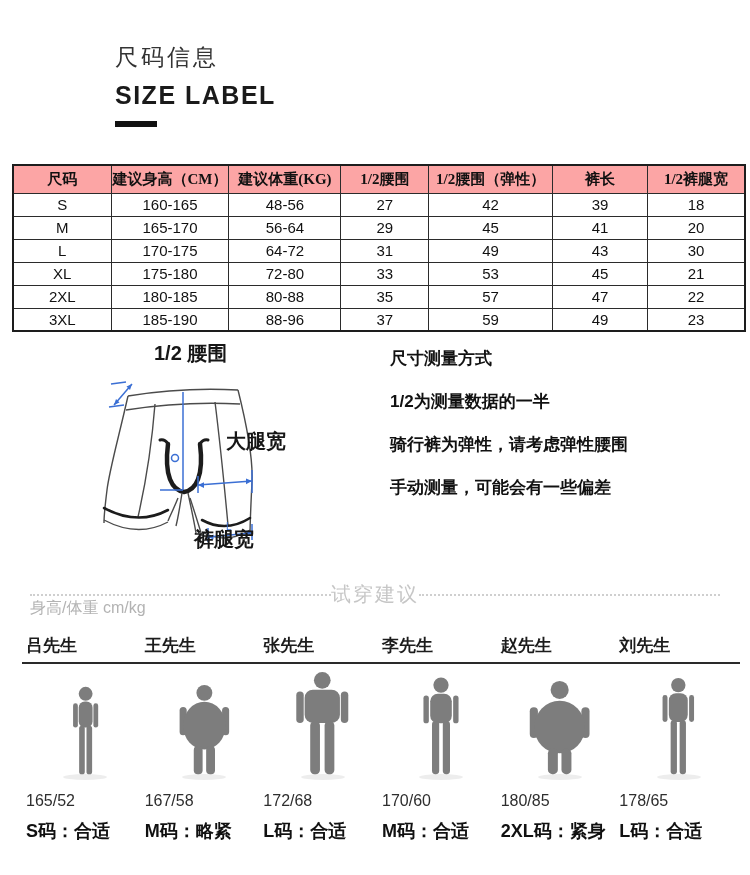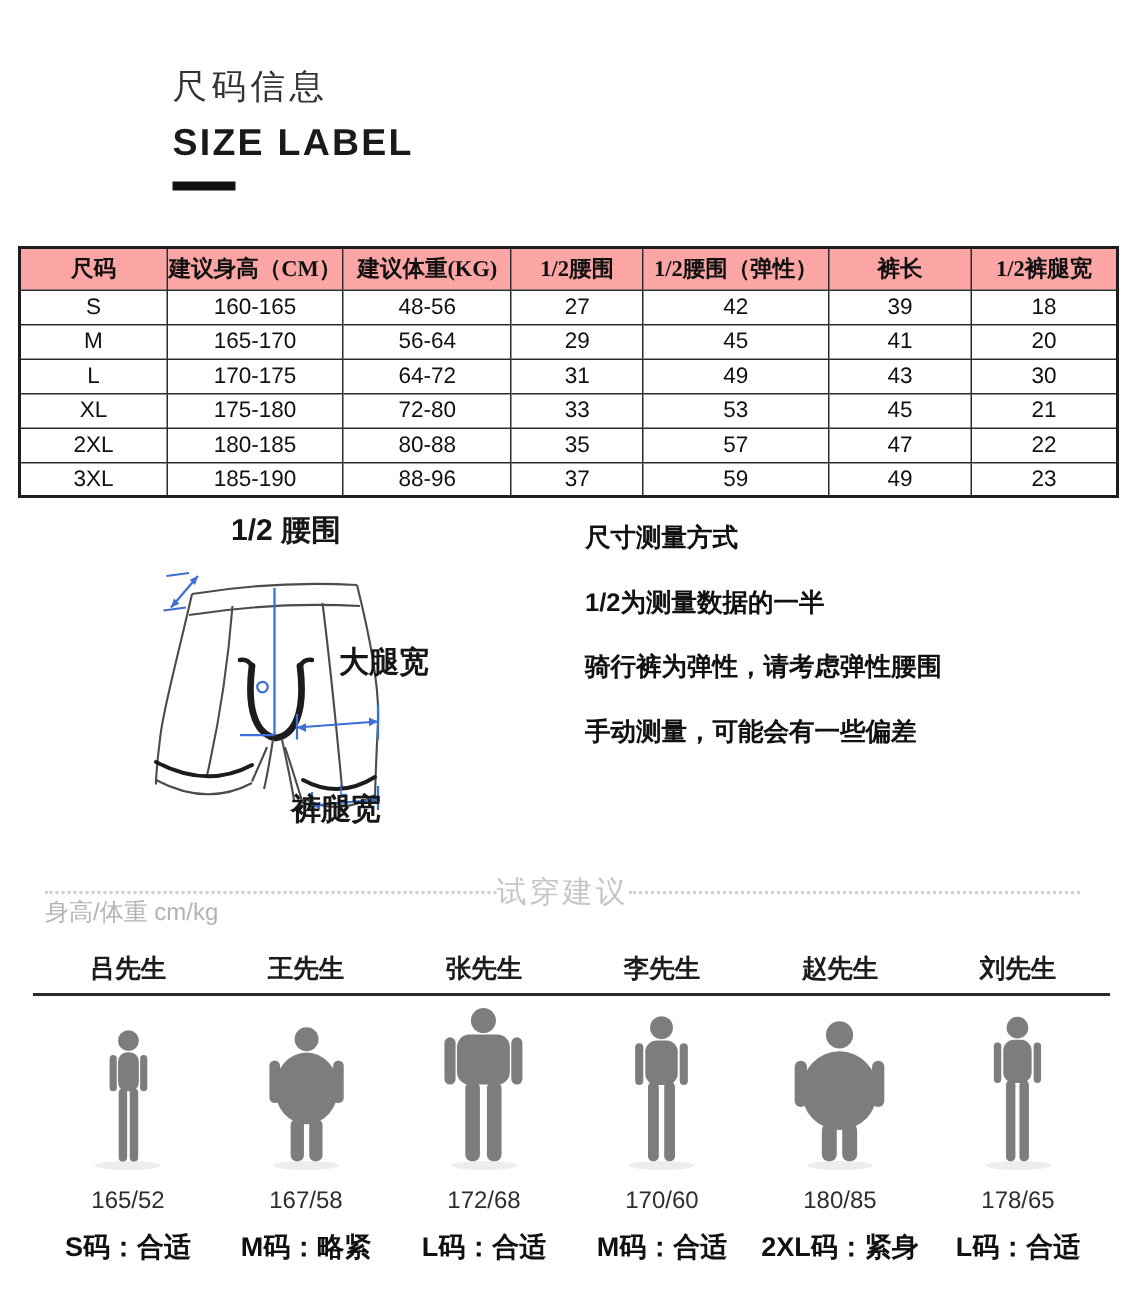--- a/index.html
+++ b/index.html
@@ -39,21 +39,21 @@
 
   
   .divider { position:absolute; left:30px; top:581px; width:690px; display:flex; align-items:center; gap:0; }
   .divider .dots { flex:1; border-top:2px dotted #cfcfcf; height:0; }
   .divider .dlabel { font-size:20px; color:#c6c6c6; letter-spacing:2px; white-space:nowrap; }
   .unit-label { position:absolute; left:30px; top:598px; font-size:16px; color:#b3b3b3; }
 
   
   .fitting-grid { position:absolute; left:26px; top:634px; width:712px; display:grid; grid-template-columns:repeat(6,1fr); }
   .names-line { position:absolute; left:22px; top:662px; width:718px; height:2px; background:#2a2a2a; }
-  .model { text-align:center; }
+  .model { text-align:left; }
   .model-name { font-size:17px; font-weight:600; color:#1c1c1c; height:22px; }
   .model-figure { height:112px; margin-top:8px; display:flex; align-items:flex-end; justify-content:center; position:relative; }
   .model-figure svg * { fill:var(--sil); }
   .model-shadow { position:absolute; bottom:-4px; left:50%; transform:translateX(-50%); width:44px; height:6px; border-radius:50%; background:rgba(0,0,0,0.07); }
   .model-stats { margin-top:16px; font-size:16px; color:#2e2e2e; height:20px; }
   .model-advice { margin-top:7px; font-size:18px; font-weight:600; color:#111; }
 </style>
 </head>
 <body>
 

